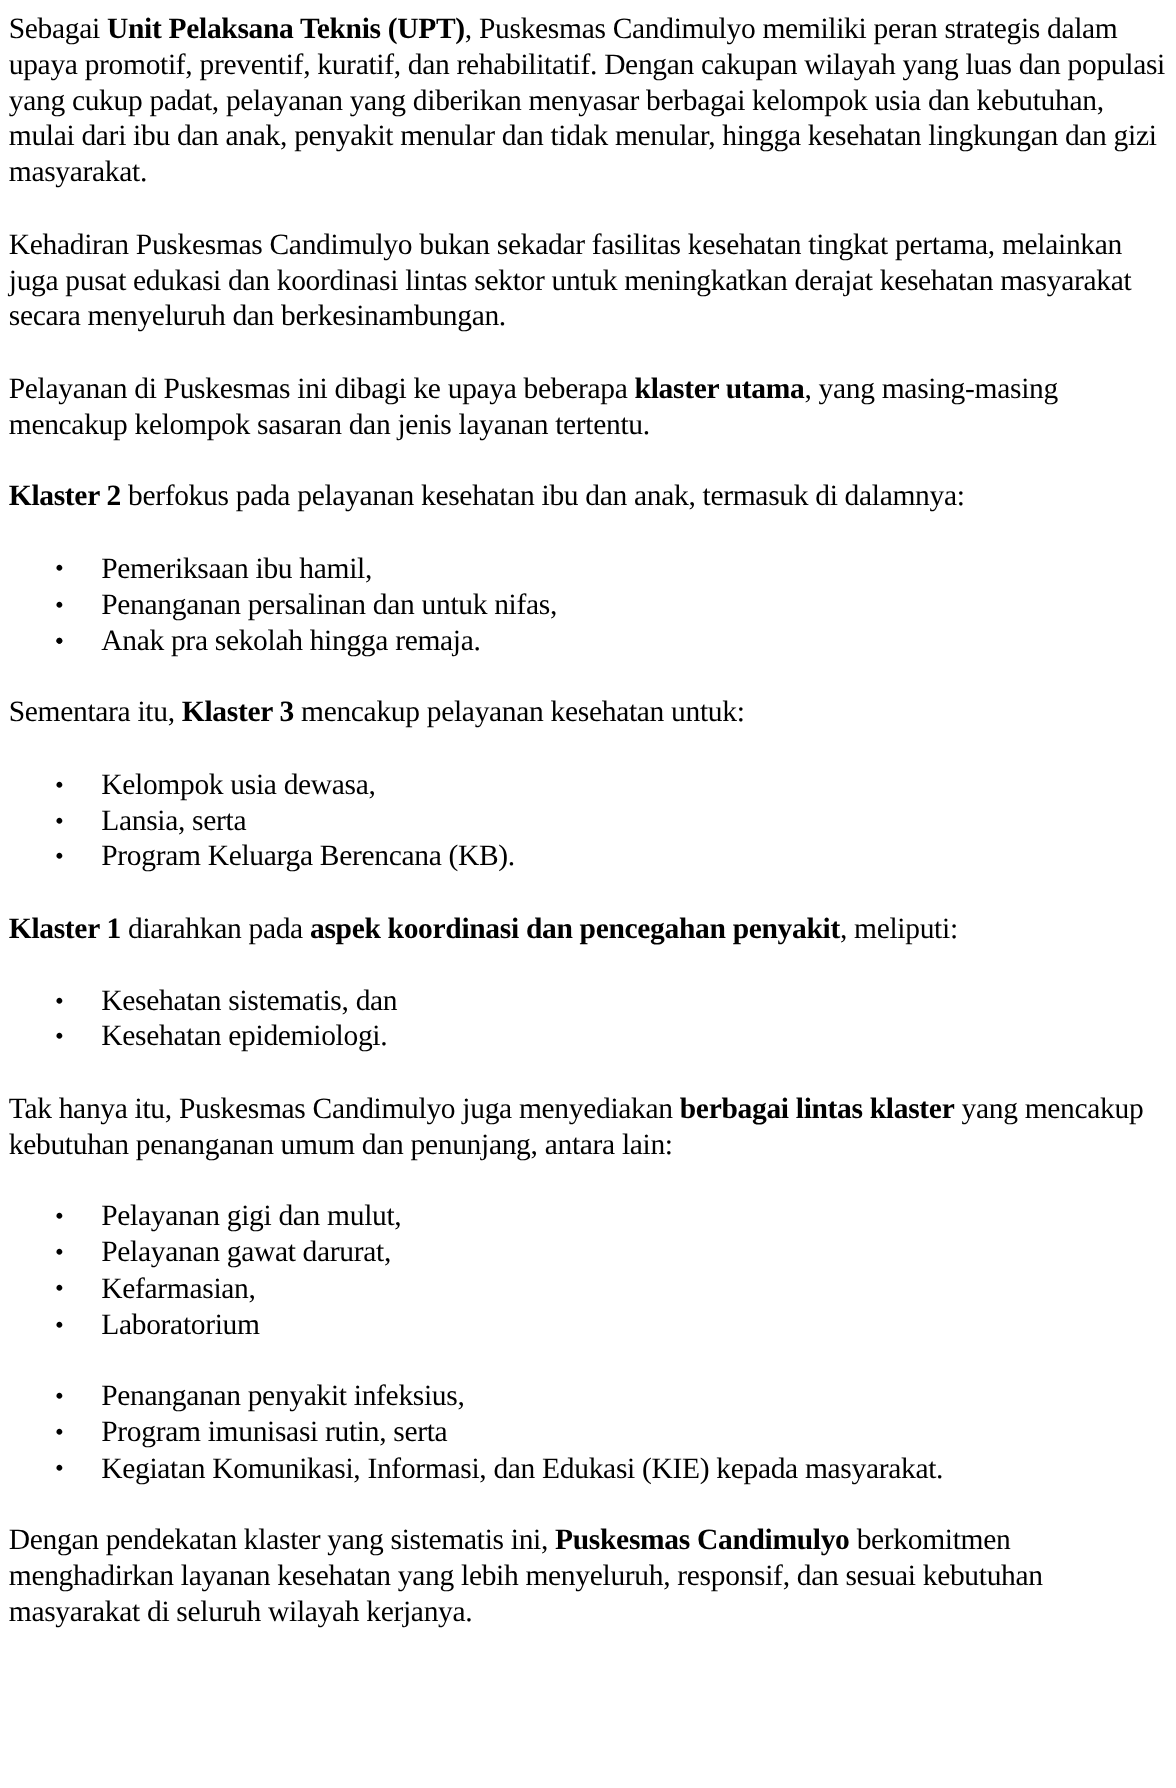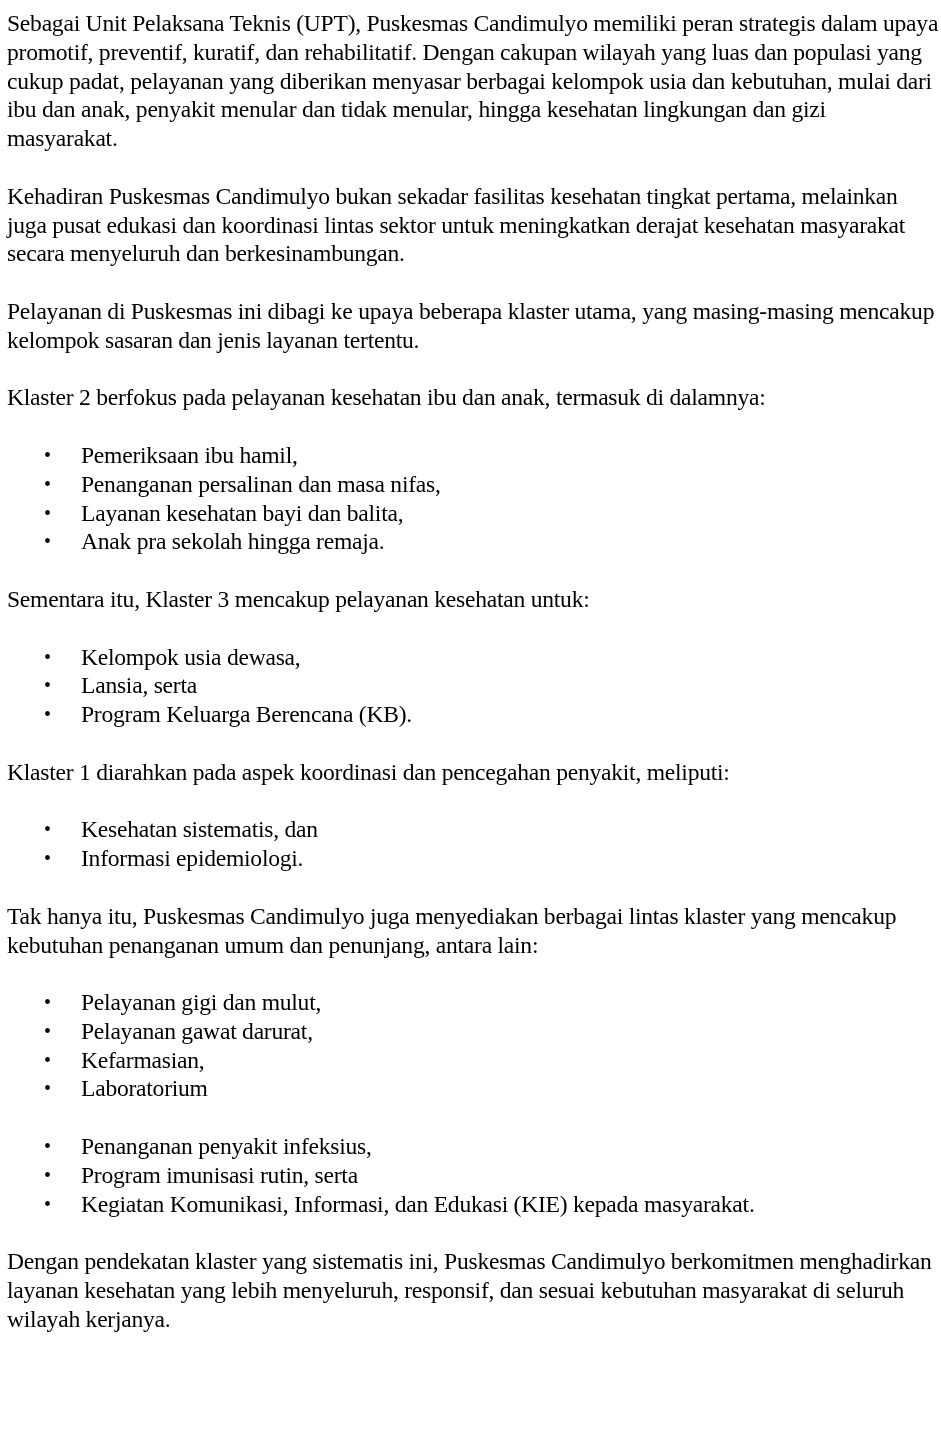--- a/index.html
+++ b/index.html
@@ -7,52 +7,52 @@
     width: 941px; height: 1430px; overflow: hidden;
     font-family: "Liberation Serif", "DejaVu Serif", serif;
     font-size: 23.6px; line-height: 28.8px; color: #000000;
     letter-spacing: -0.25px;
   }
   .doc { padding: 9px 0 0 7px; }
   p { margin: 0 0 28.8px 0; }
   ul { margin: 0 0 28.8px 0; padding: 0 0 0 74px; list-style: none; }
   li { position: relative; }
   li .bullet { position: absolute; left: -37px; top: 0; font-size: 20px; }
-  b { font-weight: normal; }
+  b { font-weight: bold; }
 </style>
 </head>
 <body>
 
 <div class="doc">
 
   <p><span>Sebagai </span><b>Unit Pelaksana Teknis (UPT)</b><span>, Puskesmas Candimulyo memiliki peran strategis dalam upaya promotif, preventif, kuratif, dan rehabilitatif. Dengan cakupan wilayah yang luas dan populasi yang cukup padat, pelayanan yang diberikan menyasar berbagai kelompok usia dan kebutuhan, mulai dari ibu dan anak, penyakit menular dan tidak menular, hingga kesehatan lingkungan dan gizi masyarakat.</span></p>
 
   <p>Kehadiran Puskesmas Candimulyo bukan sekadar fasilitas kesehatan tingkat pertama, melainkan juga pusat edukasi dan koordinasi lintas sektor untuk meningkatkan derajat kesehatan masyarakat secara menyeluruh dan berkesinambungan.</p>
 
   <p><span>Pelayanan di Puskesmas ini dibagi ke upaya beberapa </span><b>klaster utama</b><span>, yang masing-masing mencakup kelompok sasaran dan jenis layanan tertentu.</span></p>
 
   <p><b>Klaster 2</b><span> berfokus pada pelayanan kesehatan ibu dan anak, termasuk di dalamnya:</span></p>
   <ul>
       <li><span class="bullet">•</span><span>Pemeriksaan ibu hamil,</span></li>
-      <li><span class="bullet">•</span><span>Penanganan persalinan dan masa nifas,</span></li>
-      <li><span class="bullet">•</span><span>Layanan kesehatan bayi dan balita,</span></li>
+      <li><span class="bullet">•</span><span>Penanganan persalinan dan untuk nifas,</span></li>
+      <li><span class="bullet">•</span></li>
       <li><span class="bullet">•</span><span>Anak pra sekolah hingga remaja.</span></li>
     </ul>
 
   <p><span>Sementara itu, </span><b>Klaster 3</b><span> mencakup pelayanan kesehatan untuk:</span></p>
   <ul>
       <li><span class="bullet">•</span><span>Kelompok usia dewasa,</span></li>
       <li><span class="bullet">•</span><span>Lansia, serta</span></li>
       <li><span class="bullet">•</span><span>Program Keluarga Berencana (KB).</span></li>
     </ul>
 
   <p><b>Klaster 1</b><span> diarahkan pada </span><b>aspek koordinasi dan pencegahan penyakit</b><span>, meliputi:</span></p>
   <ul>
       <li><span class="bullet">•</span><span>Kesehatan sistematis, dan</span></li>
-      <li><span class="bullet">•</span><span>Informasi epidemiologi.</span></li>
+      <li><span class="bullet">•</span><span>Kesehatan epidemiologi.</span></li>
     </ul>
 
   <p><span>Tak hanya itu, Puskesmas Candimulyo juga menyediakan </span><b>berbagai lintas klaster</b><span> yang mencakup kebutuhan penanganan umum dan penunjang, antara lain:</span></p>
   <ul>
       <li><span class="bullet">•</span><span>Pelayanan gigi dan mulut,</span></li>
       <li><span class="bullet">•</span><span>Pelayanan gawat darurat,</span></li>
       <li><span class="bullet">•</span><span>Kefarmasian,</span></li>
       <li><span class="bullet">•</span><span>Laboratorium</span></li>
     </ul>
 

